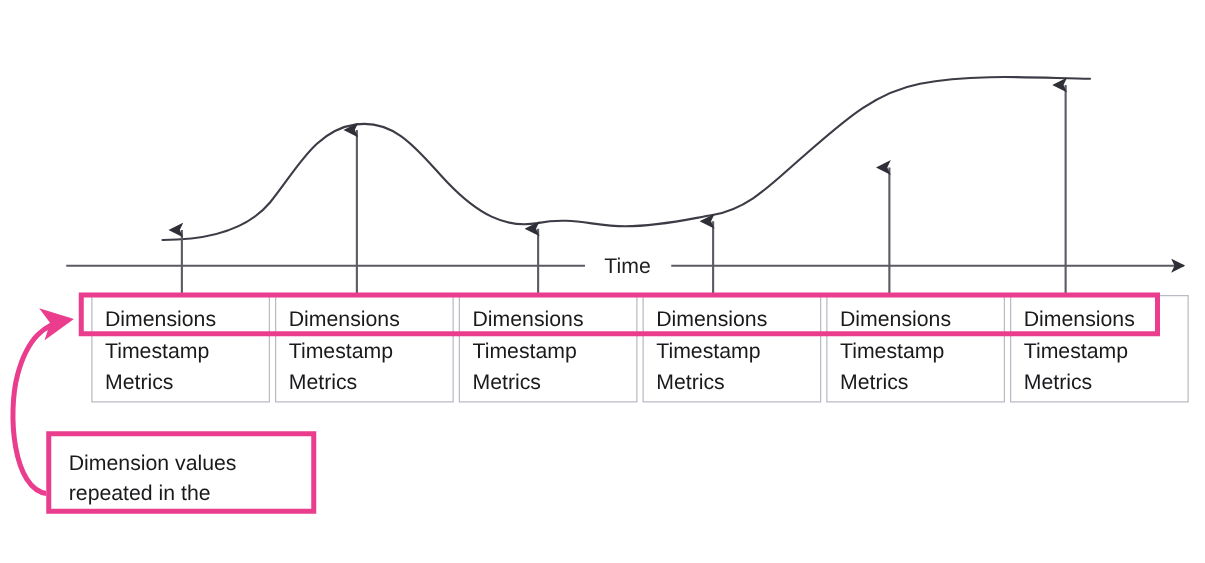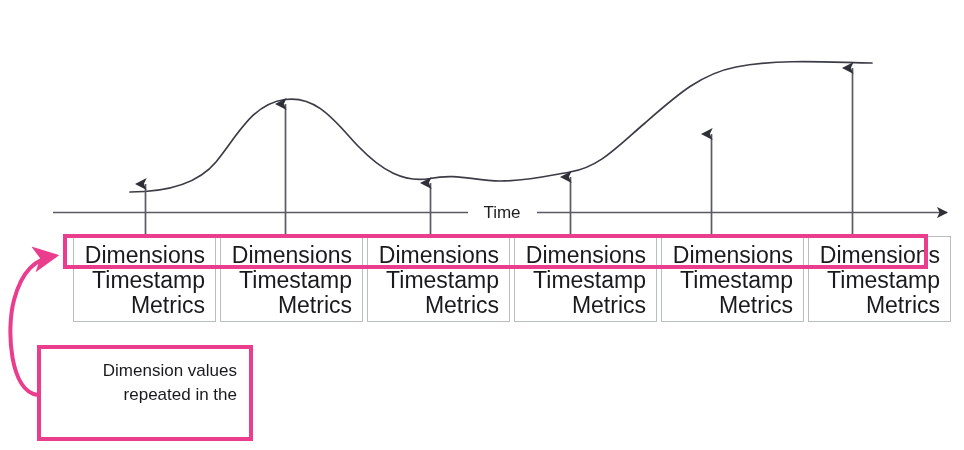--- a/index.html
+++ b/index.html
@@ -10,21 +10,20 @@
   body {
     font-family: "Liberation Sans", sans-serif;
     -webkit-font-smoothing: antialiased;
   }
   #canvas {
     position: relative;
     width: 964px;
     height: 450px;
     overflow: hidden;
     background: #ffffff;
-    text-align: right;
   }
   #diagram-svg {
     position: absolute;
     left: 0;
     top: 0;
     width: 964px;
     height: 450px;
   }
   .svg-text-time {
     font-family: "Liberation Sans", sans-serif;
@@ -34,21 +33,21 @@
   
   .record-box {
     position: absolute;
     box-sizing: border-box;
     border: 1px solid #b9bcc2;
     background: #ffffff;
     padding: 6px 10px 8px 10px;
   }
   .record-line {
     font-family: "Liberation Sans", sans-serif;
-    font-size: 23px;
+    font-size: 17px;
     line-height: 25px;
     color: #1a1a1d;
     white-space: nowrap;
   }
   
   .highlight-band {
     position: absolute;
     box-sizing: border-box;
     border: 4px solid #ea3d8e;
     background: transparent;
@@ -152,18 +151,18 @@
     <div class="record-box" style="left:808px; top:236px; width:143px; height:86px;">
       <div class="record-line">Dimensions</div>
       <div class="record-line">Timestamp</div>
       <div class="record-line">Metrics</div>
     </div>
 
   </div>
 
   <div class="highlight-band" style="left:63px; top:234px; width:865px; height:35px;"></div>
 
-  <div class="callout-box" style="left:37px; top:345px; width:216px; height:96px;">
+  <div class="callout-box" style="left:37px; top:345px; width:216px; height:66px;">
     <div class="callout-line">Dimension values</div>
     <div class="callout-line">repeated in the</div>
   </div>
 
 </div>
 
 </body></html>

